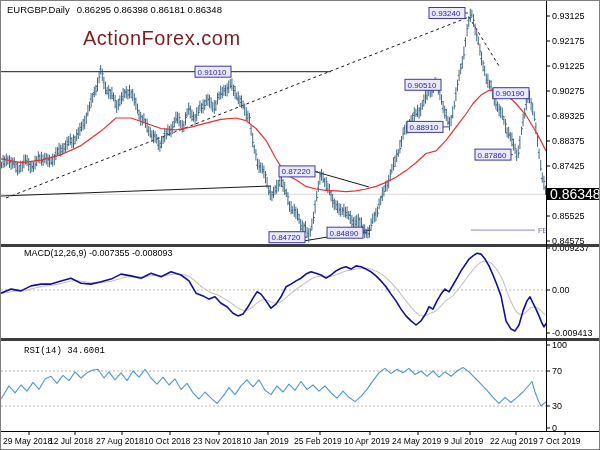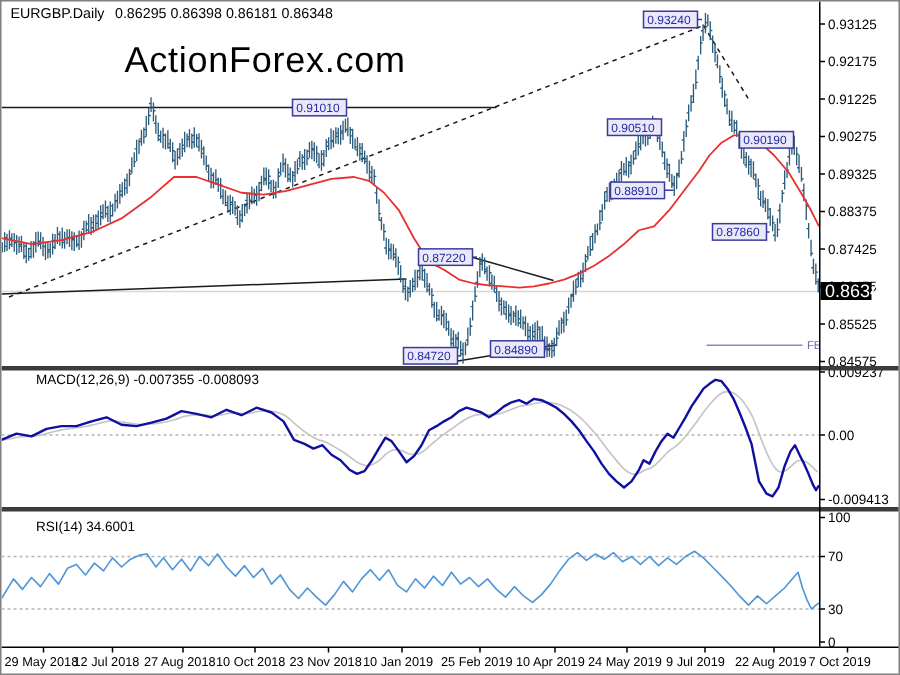--- a/index.html
+++ b/index.html
@@ -1,29 +1,29 @@
 <!DOCTYPE html>
 <html><head>
 <meta charset="utf-8">
 <style>
   html,body{margin:0;padding:0;background:#fff;}
   #win{position:relative;width:600px;height:450px;background:#fff;border:1px solid #7f7f7f;
        box-sizing:border-box;overflow:hidden;font-family:"Liberation Sans",sans-serif;}
   .abs{position:absolute;}
   #title{left:6px;top:3px;font-size:9.5px;color:#000;white-space:nowrap;}
   #title .ohlc{margin-left:7px;}
-  #watermark{left:82px;top:26px;font-size:24px;color:#000000;letter-spacing:.5px;}
+  #watermark{left:82px;top:26px;font-size:20px;color:#7f1d1d;letter-spacing:.5px;}
   .panel-label{font-size:9px;color:#000;white-space:nowrap;margin-left:18px;}
   #macd-label{left:5px;top:247px;}
-  #rsi-label{left:5px;top:345px;}
+  #rsi-label{left:5px;top:345px;font-family:Liberation Mono, monospace;}
   .splitter{left:0;width:600px;height:3px;background:#3c3c3c;}
   #vaxis-line{left:545px;top:0;width:1px;height:430px;background:#000;}
   #haxis-line{left:0;top:430px;width:600px;height:1px;background:#000;}
-  #price-tag{left:546px;top:187px;width:34px;height:12px;background:#000;color:#fff;
-             font-size:12px;line-height:12px;padding-left:3px;box-sizing:border-box;}
+  #price-tag{left:546px;top:187px;width:53px;height:12px;background:#000;color:#fff;
+             font-size:14px;line-height:12px;padding-left:3px;box-sizing:border-box;}
   svg{position:absolute;left:0;top:0;}
 </style>
 </head>
 <body>
 
 <div id="win">
   <div class="abs" id="title">
     <span>EURGBP.Daily</span><span class="ohlc">0.86295 0.86398 0.86181 0.86348</span>
   </div>
   <div class="abs" id="watermark">ActionForex.com</div>

